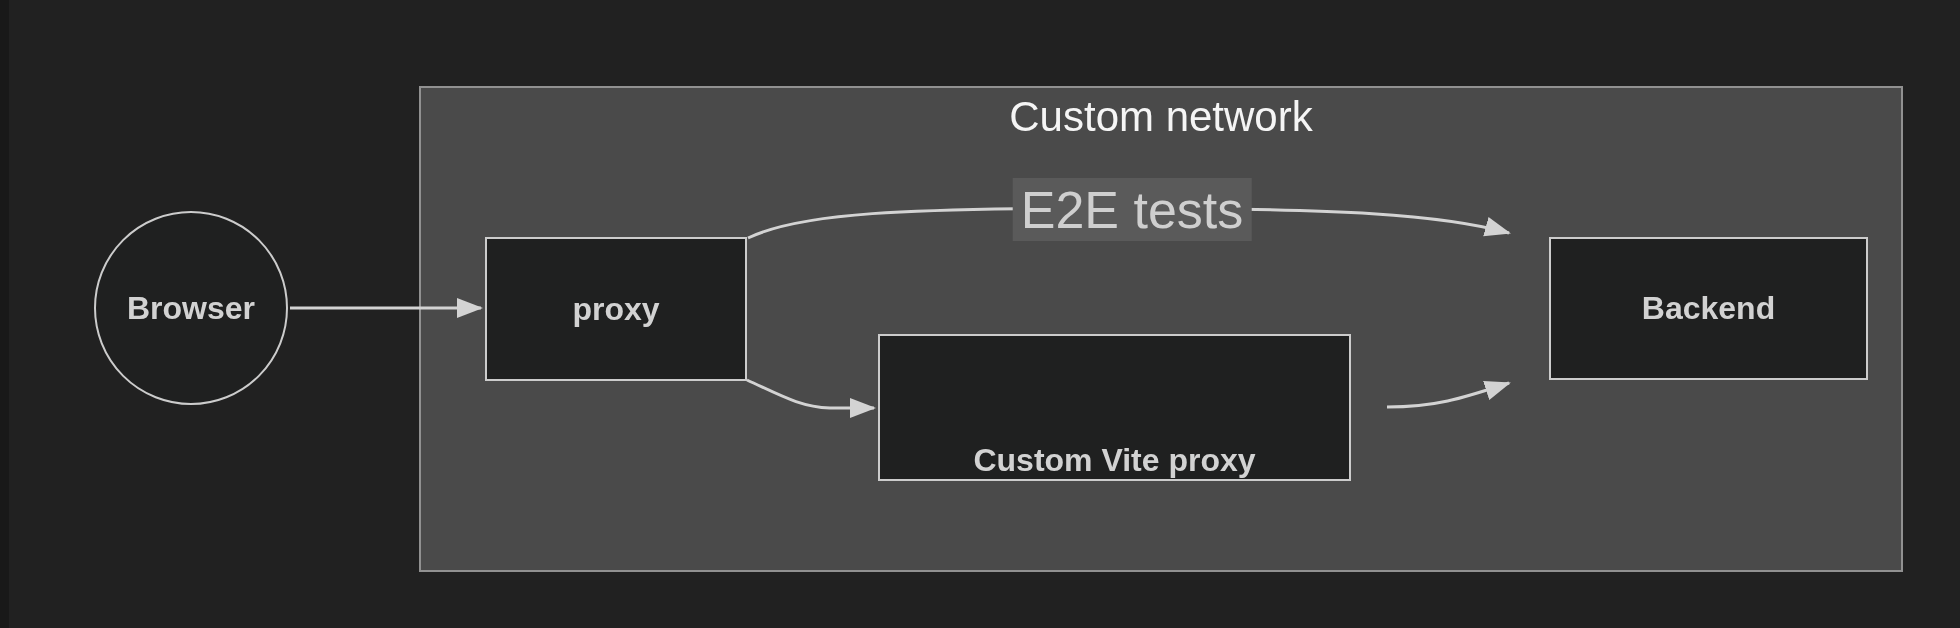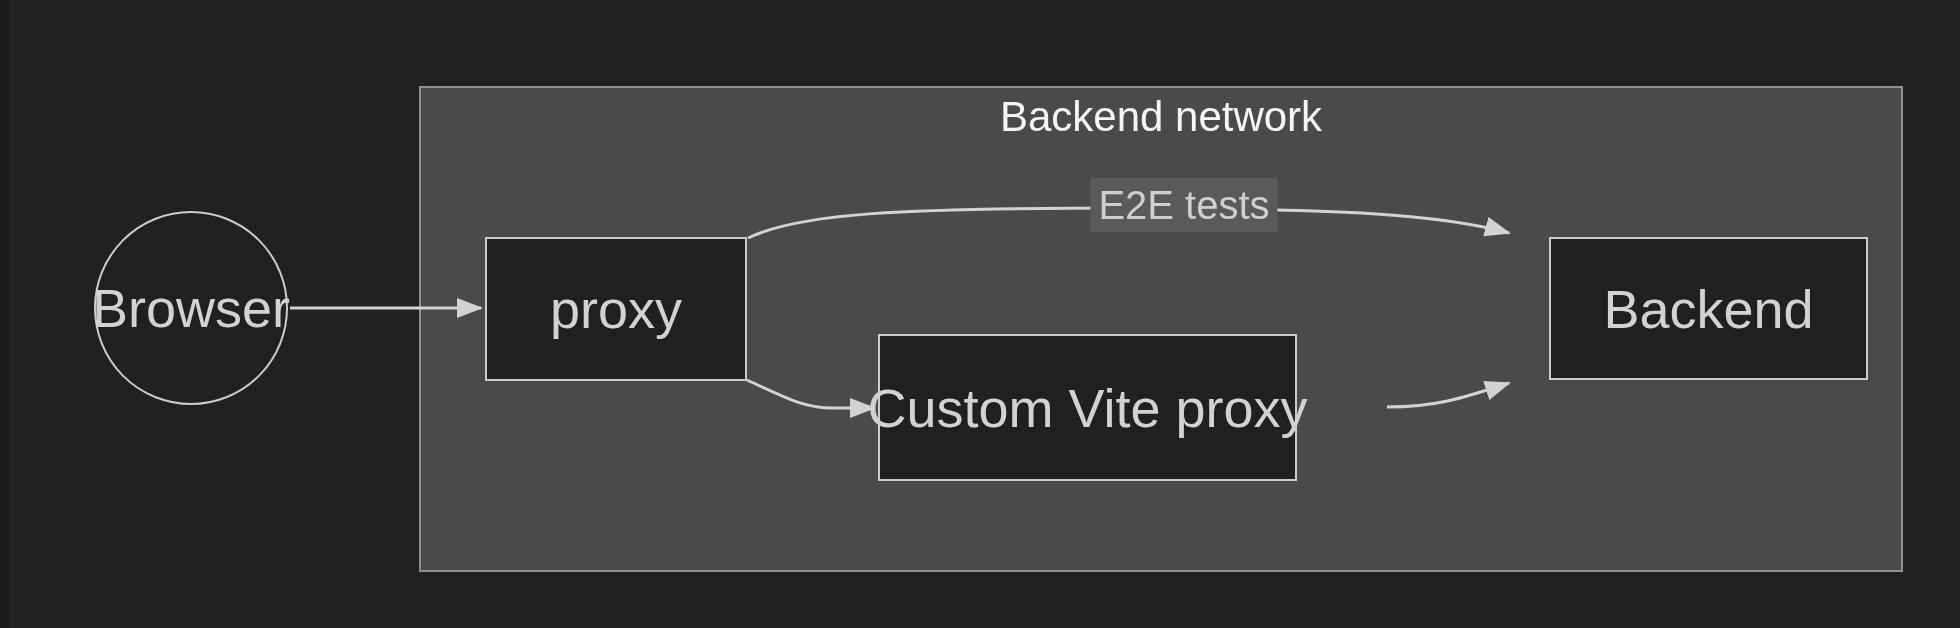--- a/index.html
+++ b/index.html
@@ -41,59 +41,60 @@
     color:var(--title-text);
     font-weight:500;
   }
   .node{
     position:absolute;
     display:flex;align-items:center;justify-content:center;
     background:var(--node-fill);
     border:2px solid var(--node-stroke);
     box-sizing:border-box;
     color:var(--node-text);
-    font-size:54px;
+    font-size:32px;
     white-space:nowrap;
     z-index:3;
+    font-weight:bold;
   }
   .node-browser{left:94px;top:211px;width:194px;height:194px;border-radius:50%;}
   .node-nginx{left:485px;top:237px;width:262px;height:144px;}
-  .node-vite{left:878px;top:334px;width:419px;height:147px;}
+  .node-vite{left:878px;top:334px;width:473px;height:147px;align-items:flex-end;}
   .node-backend{left:1517px;top:237px;width:319px;height:143px;margin-left:32px;}
   .edges{
     position:absolute;left:0;top:0;width:1960px;height:628px;
     z-index:4;pointer-events:none;
   }
   .edges path.edge{
     fill:none;
     stroke:var(--edge);
     stroke-width:3px;
   }
   .edge-label{
     position:absolute;
-    left:1184px;top:178px;height:54px;
+    left:1132px;top:178px;height:63px;
     transform:translateX(-50%);
     display:flex;align-items:center;justify-content:center;
     padding:0 8px;
     background:var(--edge-label-bg);
     color:var(--edge-label-text);
-    font-size:40px;
+    font-size:52px;
     white-space:nowrap;
     z-index:5;
   }
 </style>
 </head>
 <body>
 
 <div class="canvas">
 
   <div class="left-strip"></div>
 
   <div class="cluster">
-    <div class="cluster-title">Backend network</div>
+    <div class="cluster-title">Custom network</div>
   </div>
 
   <svg class="edges" width="1960" height="628" viewBox="0 0 1960 628">
     <defs>
       <marker id="arrowhead" viewBox="0 0 26 22" markerUnits="userSpaceOnUse" markerWidth="26" markerHeight="22" refX="24" refY="11" orient="auto">
         <path d="M0,1 L26,11 L0,21 Z" fill="var(--edge)"></path>
       </marker>
     </defs>
     <path class="edge" d="M 290 308 L 481 308" marker-end="url(#arrowhead)"></path>
     <path class="edge" d="M 748 238 C 800 213, 900 208, 1131 208 C 1340 209, 1440 214, 1509 233" marker-end="url(#arrowhead)"></path>

